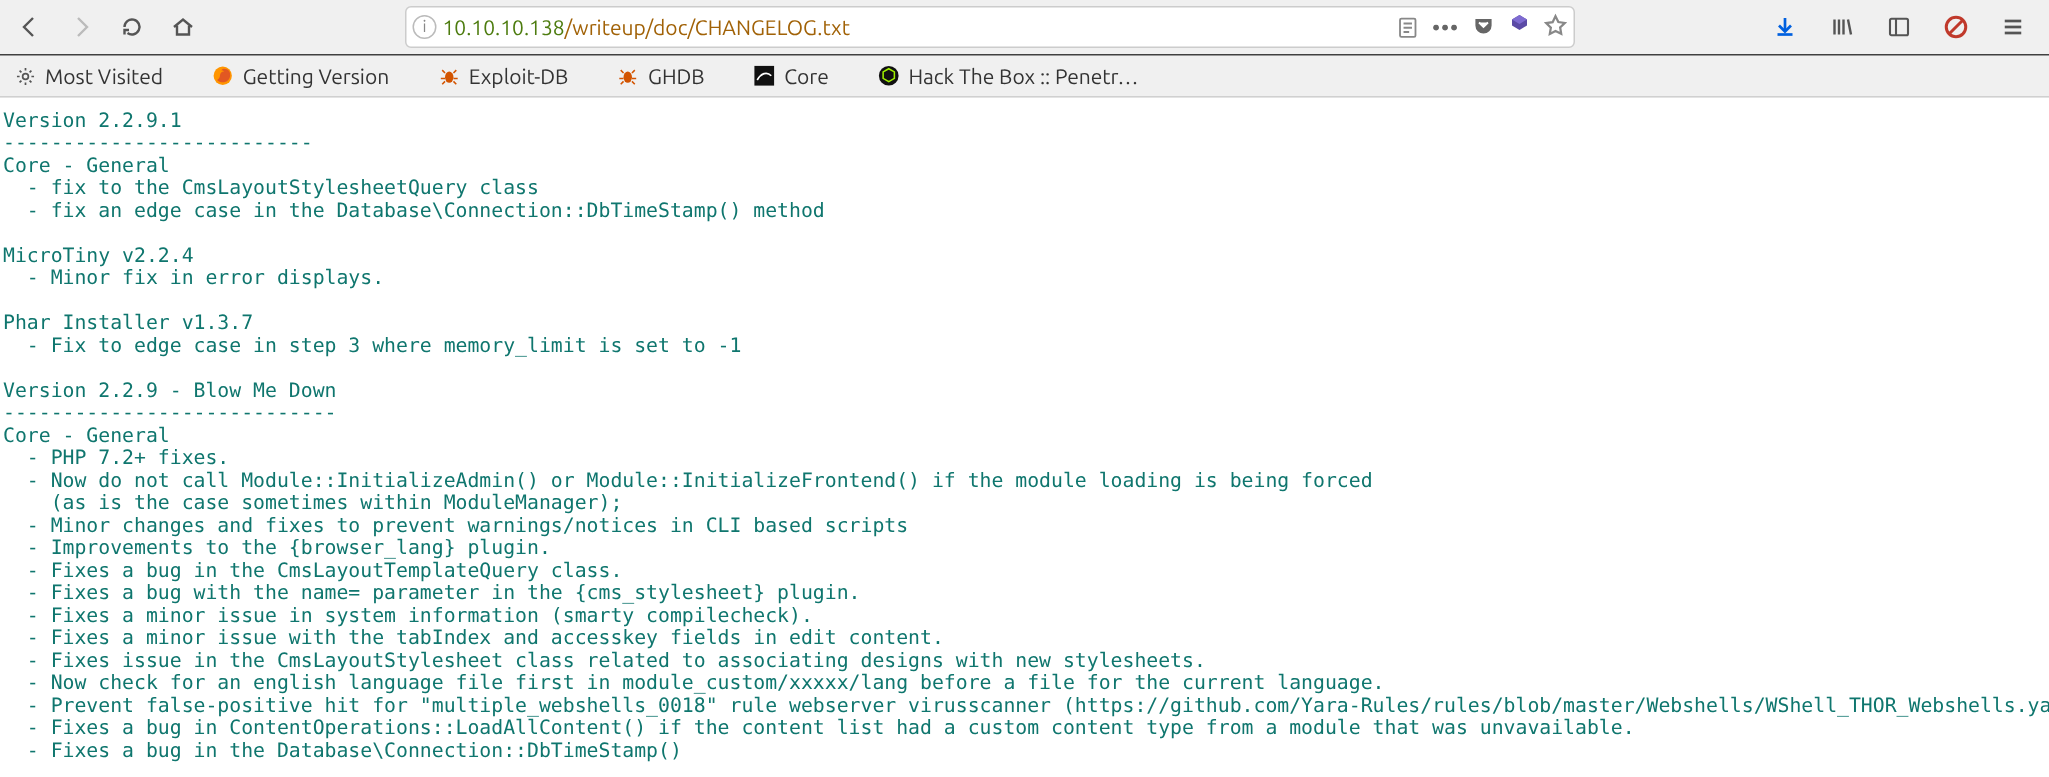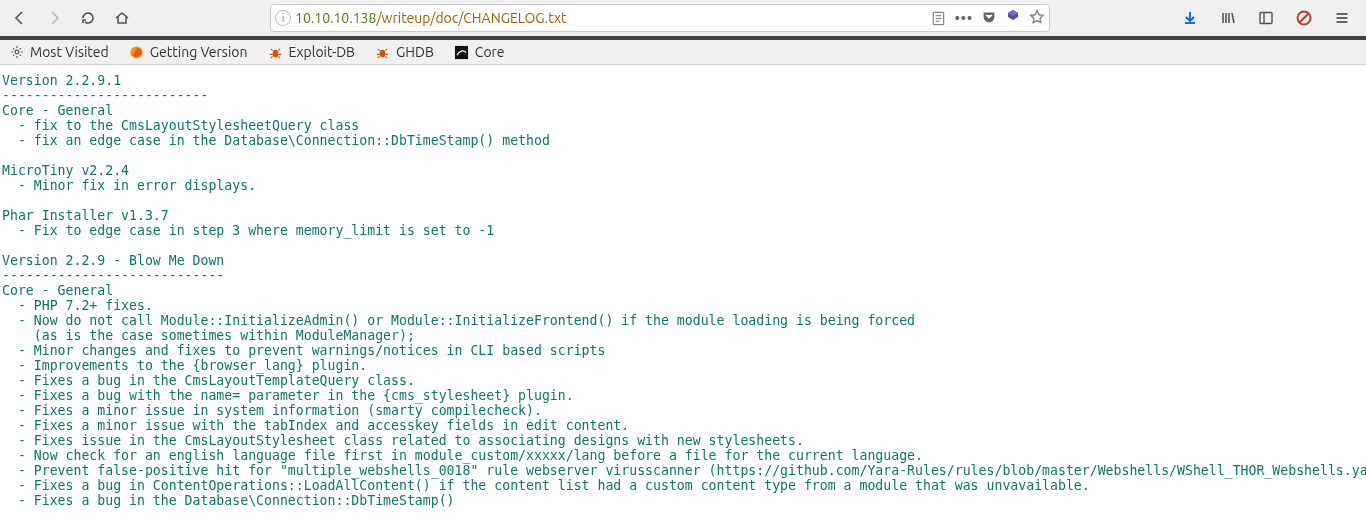--- a/index.html
+++ b/index.html
@@ -86,22 +86,22 @@
       width: 28px; height: 28px;
       display:flex; align-items:center; justify-content:center;
       border-radius:3px;
     }
     .right-actions svg { width: 16px; height: 16px; }
     .bookmarks-bar {
       display: flex;
       align-items: center;
       height: 28px;
       padding: 0 6px;
-      gap: 14px;
-      border-top: 4px solid #404040;
+      gap: 26px;
+      border-top: 1px solid #404040;
       color: #333;
       font-size: 14px;
     }
     .bookmarks-bar .bm {
       display: flex;
       align-items: center;
       gap: 5px;
       cursor: pointer;
       padding: 2px 3px;
       border-radius: 3px;
@@ -258,20 +258,29 @@
     </span>
     <span class="bm">
       <span class="fav">
         <svg viewBox="0 0 16 16" width="15" height="15">
             <rect x="1" y="1" width="14" height="14" fill="#111"></rect>
             <path d="M3 11c3-5 7-6 10-3" stroke="#fff" stroke-width="1.2" fill="none"></path>
           </svg>
       </span>
       <span>Core</span>
     </span>
+    <span class="bm">
+      <span class="fav">
+        <svg viewBox="0 0 16 16" width="15" height="15">
+            <rect x="1" y="1" width="14" height="14" rx="7" fill="#111"></rect>
+            <path d="M8 3l4 2.3v4.6L8 12.2 4 9.9V5.3z" fill="none" stroke="#9fef00" stroke-width="1.1"></path>
+          </svg>
+      </span>
+      <span>Hack The Box :: Penetr…</span>
+    </span>
   </div>
 </div>
 
 <pre class="content">Version 2.2.9.1
 --------------------------
 Core - General
   - fix to the CmsLayoutStylesheetQuery class
   - fix an edge case in the Database\Connection::DbTimeStamp() method
 
 MicroTiny v2.2.4

